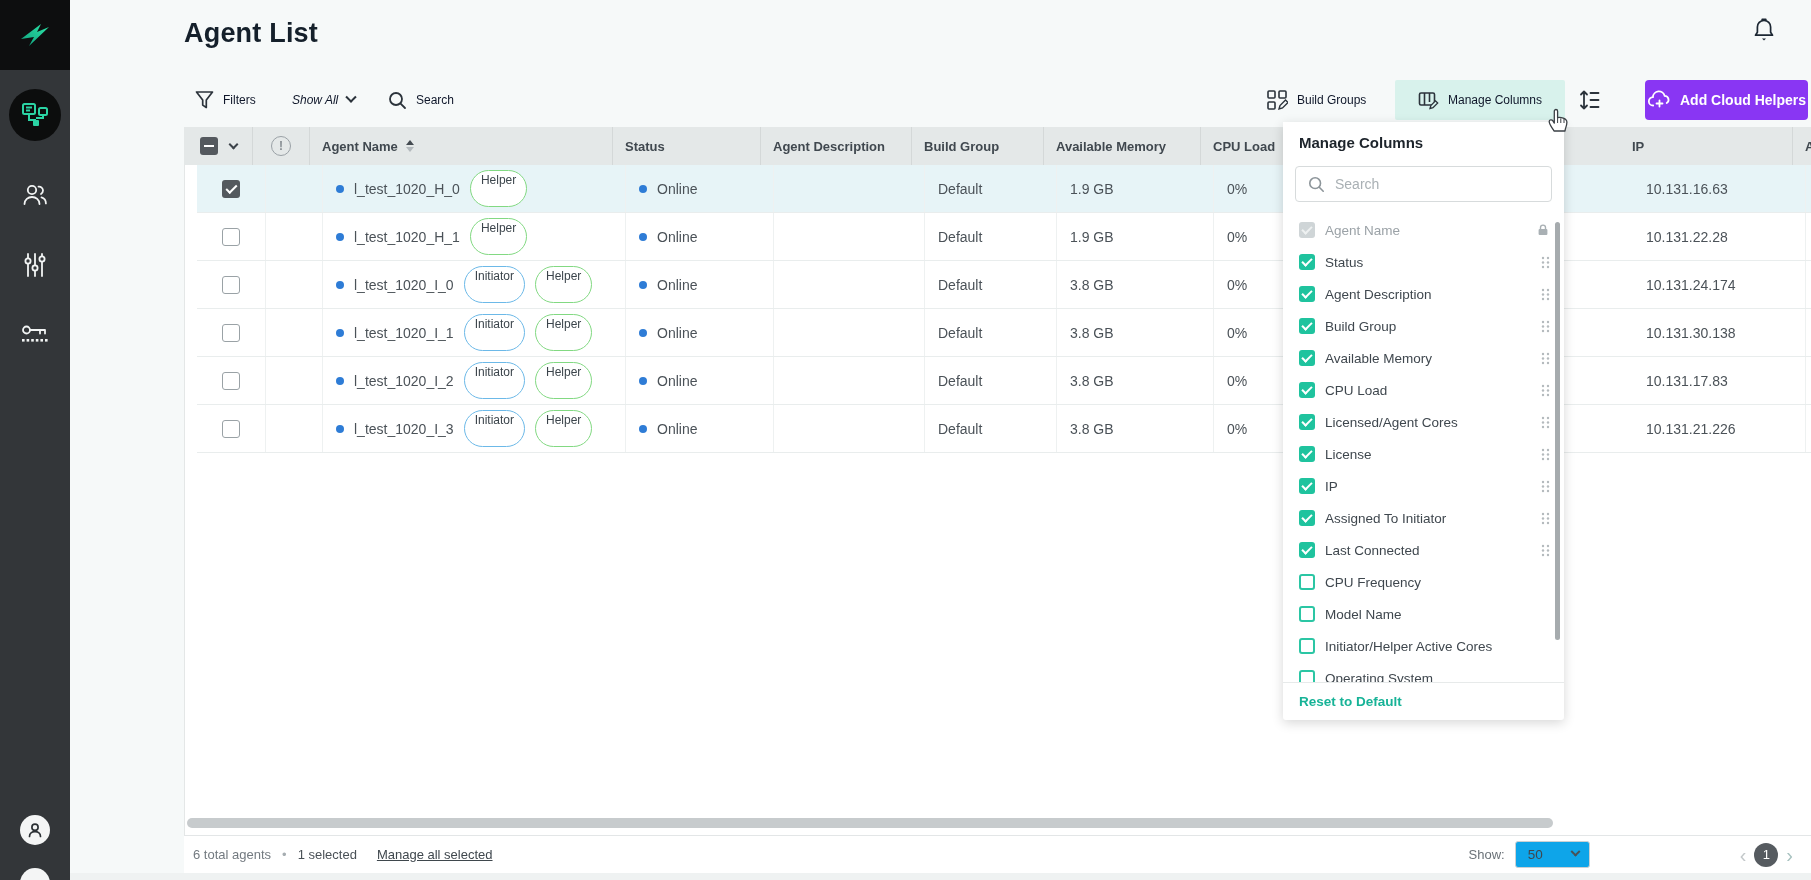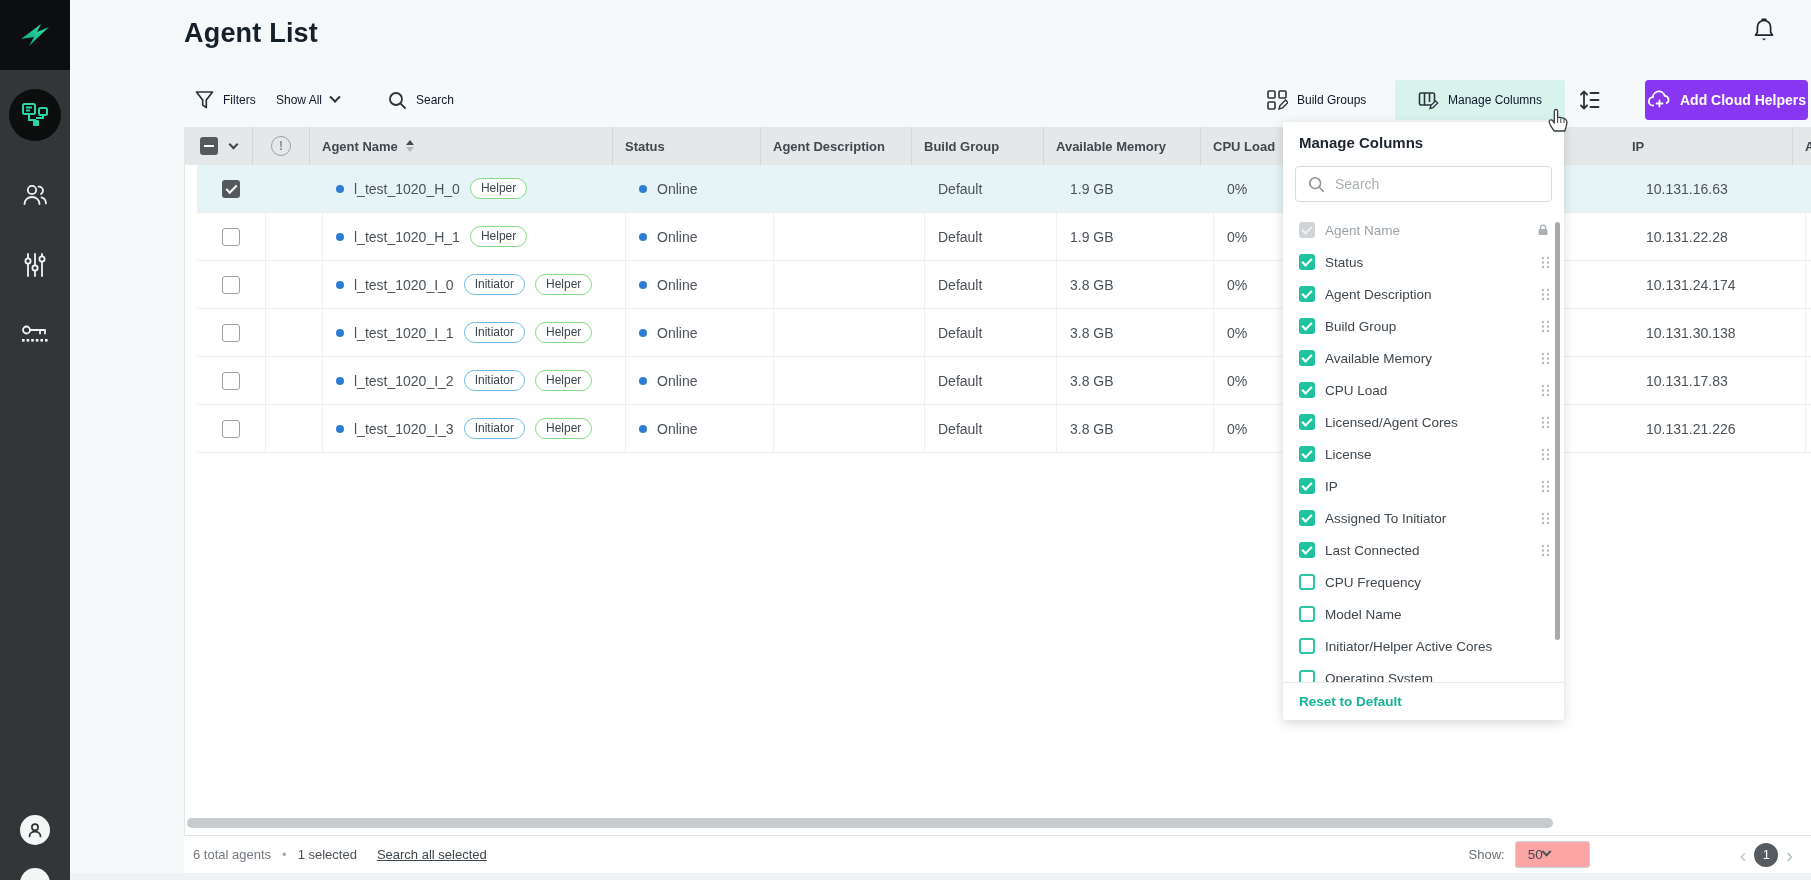--- a/index.html
+++ b/index.html
@@ -38,21 +38,21 @@
   .c-stat  { left:429px; width:148px; gap:10px; }
   .c-desc  { left:577px; width:151px; }
   .c-grp   { left:728px; width:132px; }
   .c-mem   { left:860px; width:157px; }
   .c-cpu   { left:1017px;width:139px; }
   .c-hid   { left:1156px;width:280px; border-right:none; }
   .c-ip    { left:1436px;width:173px; }
   .c-asg   { left:1609px;width:18px;  border-right:none; }
 
   .dot { width:8px; height:8px; border-radius:50%; background:#2e7cd6; flex:none; }
-  .badge { display:inline-flex; align-items:center; padding:2px 10px 3px; border-radius:999px; font-size:12px; color:#3c454c; background:#fff; flex:none; }
+  .badge { display:inline-flex; align-items:center; padding:2px 10px 19px; border-radius:999px; font-size:12px; color:#3c454c; background:#fff; flex:none; }
   .badge.helper { border:1px solid #82d982; }
   .badge.initiator { border:1px solid #6cb9e8; }
 
   
   .cbd { width:18px; height:18px; border-radius:3px; position:relative; flex:none; cursor:pointer; }
   .cbd.empty { border:1.5px solid #9aa2a6; background:#fff; }
   .cbd.checked { background:#54595e; }
   .cbd.checked::after { content:""; position:absolute; left:4px; top:5px; width:9px; height:4px; border-left:2px solid #fff; border-bottom:2px solid #fff; transform:rotate(-45deg); }
   .cbd.ind { background:#54595e; }
   .cbd.ind::after { content:""; position:absolute; left:4px; top:8px; width:10px; border-bottom:2px solid #fff; }
@@ -81,21 +81,21 @@
   .pscroll { position:absolute; right:4px; top:100px; width:5px; height:418px; background:#a6abae; border-radius:3px; }
   .panel-foot { position:absolute; left:0; bottom:0; width:281px; height:38px; border-top:1px solid #e7eaea; display:flex; align-items:center; padding-left:16px; }
   .reset-link { font-size:13.5px; font-weight:700; color:#17b397; cursor:pointer; }
 
   
   .hscroll { position:absolute; left:187px; top:818px; width:1366px; height:10px; background:#c7cbcd; border-radius:5px; z-index:3; }
   .footer-line { position:absolute; left:184px; top:835px; width:1627px; border-top:1px solid #e3e6e7; }
   .footer { position:absolute; left:184px; top:836px; width:1627px; height:37px; background:#fff; display:flex; align-items:center; font-size:13px; color:#737a80; z-index:2; }
   .f-strong { color:#4a5157; }
   .f-link { color:#3f474d; text-decoration:underline; cursor:pointer; }
-  .pagesize { width:75px; height:27px; border:1px solid #ccd1d3; border-radius:3px; background:#fca5a5; display:flex; align-items:center; padding:0 10px 0 12px; color:#3f474e; font-size:13.5px; cursor:pointer; }
+  .pagesize { width:75px; height:27px; border:1px solid #ccd1d3; border-radius:3px; background:#0ea5e9; display:flex; align-items:center; justify-content:space-between; padding:0 10px 0 12px; color:#3f474e; font-size:13.5px; cursor:pointer; }
   .pg-chev { font-size:20px; line-height:1; cursor:pointer; }
   .pg-circle { width:24px; height:24px; border-radius:50%; background:#565b60; color:#fff; font-size:13px; display:flex; align-items:center; justify-content:center; margin:0 8px; cursor:pointer; }
   .bottom-strip { position:absolute; left:70px; top:873px; width:1741px; height:7px; background:#eff2f2; }
 
   .cursor { position:absolute; left:1544px; top:103px; z-index:40; pointer-events:none; }
   svg { display:block; }
 </style>
 </head>
 <body>
 
@@ -169,21 +169,21 @@
       <path d="M12 22.5h4l-2 2z" fill="#1c2733" stroke="none"></path>
     </svg>
   </div>
 
   <div class="toolbar-item" style="left:195px;">
     <svg width="19" height="20" viewBox="0 0 19 20" fill="none" stroke="#2b333b" stroke-width="1.7" stroke-linejoin="round">
       <path d="M1.5 2h16l-6.2 8v7.5l-3.6-2.4V10z"></path>
     </svg>
     <span>Filters</span>
   </div>
-  <div class="toolbar-item" style="left:276px;">
+  <div class="toolbar-item" style="left:292px;font-style:italic;">
     <span>Show All</span>
     <span class="chev"></span>
   </div>
   <div class="toolbar-item" style="left:388px;">
     <svg width="19" height="19" viewBox="0 0 19 19" fill="none" stroke="#2b333b" stroke-width="1.8" stroke-linecap="round">
       <circle cx="8" cy="8" r="6"></circle>
         <path d="M12.6 12.6 L17 17"></path>
     </svg>
     <span>Search</span>
   </div>
@@ -554,21 +554,21 @@
       <span class="reset-link">Reset to Default</span>
     </div>
   </div>
 
   <div class="hscroll"></div>
   <div class="footer-line"></div>
   <div class="footer">
     <span style="margin-left:9px;">6 total agents</span>
     <span style="margin:0 11px; color:#a6adb1;">•</span>
     <span class="f-strong">1 selected</span>
-    <span class="f-link" style="margin-left:20px;">Search all selected</span>
+    <span class="f-link" style="margin-left:20px;">Manage all selected</span>
 
     <span style="margin-left:auto; color:#6b7278;">Show:</span>
     <span class="pagesize" style="margin-left:10px;">
       <span>50</span>
       <span class="chev" style="border-color:#4a5157; width:7px; height:7px;"></span>
     </span>
     <span class="pg-chev" style="margin-left:150px; color:#c3c8ca;">‹</span>
     <span class="pg-circle">1</span>
     <span class="pg-chev" style="color:#a8c2c0; margin-right:18px;">›</span>
   </div>

